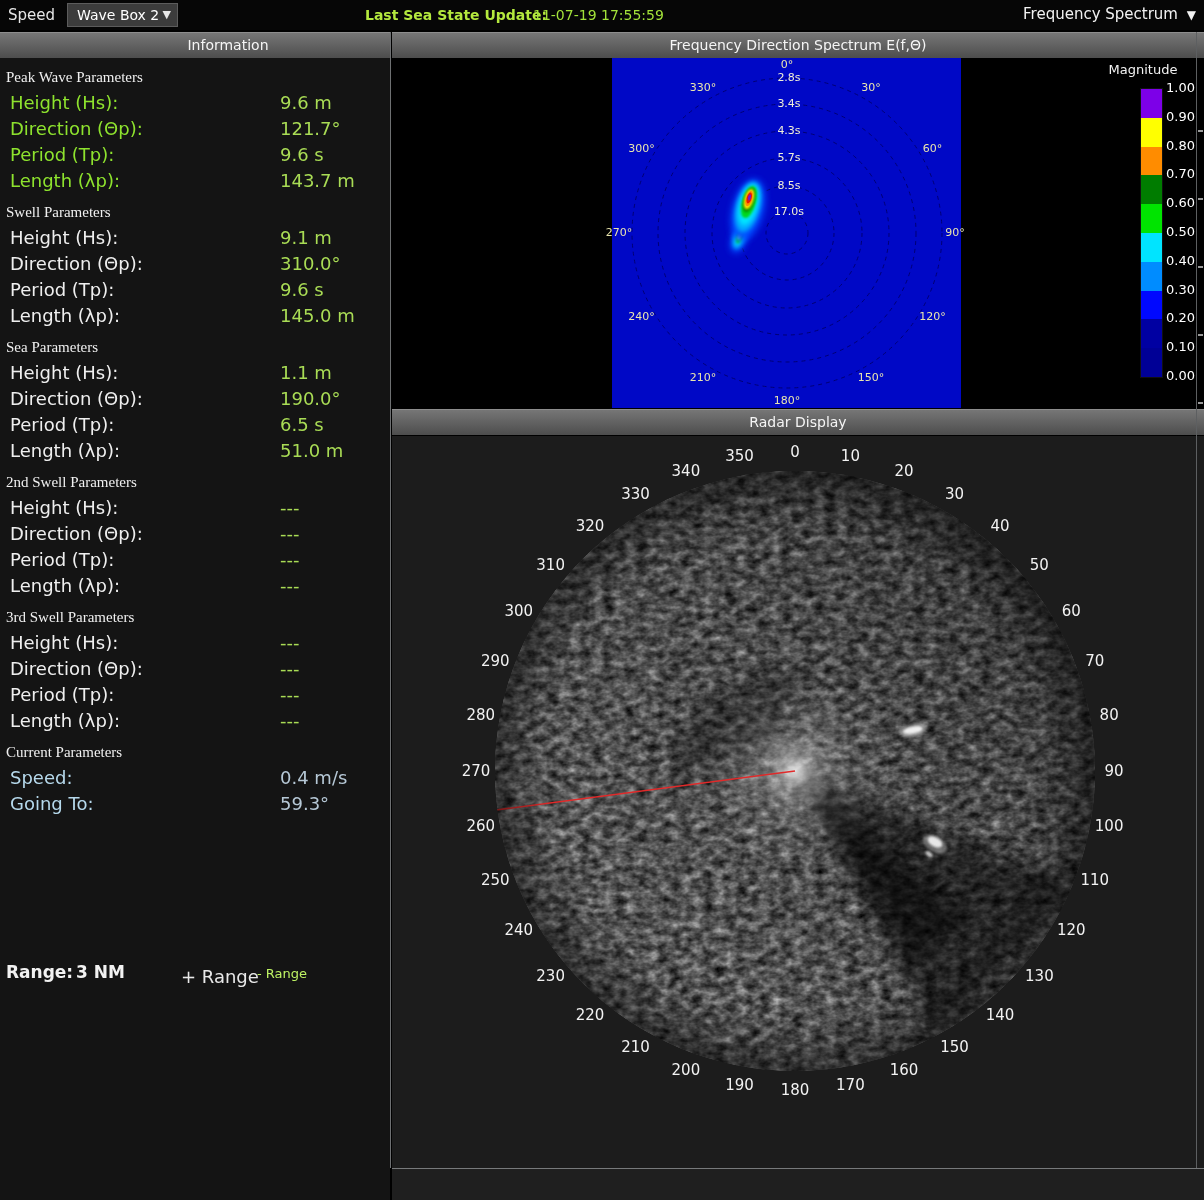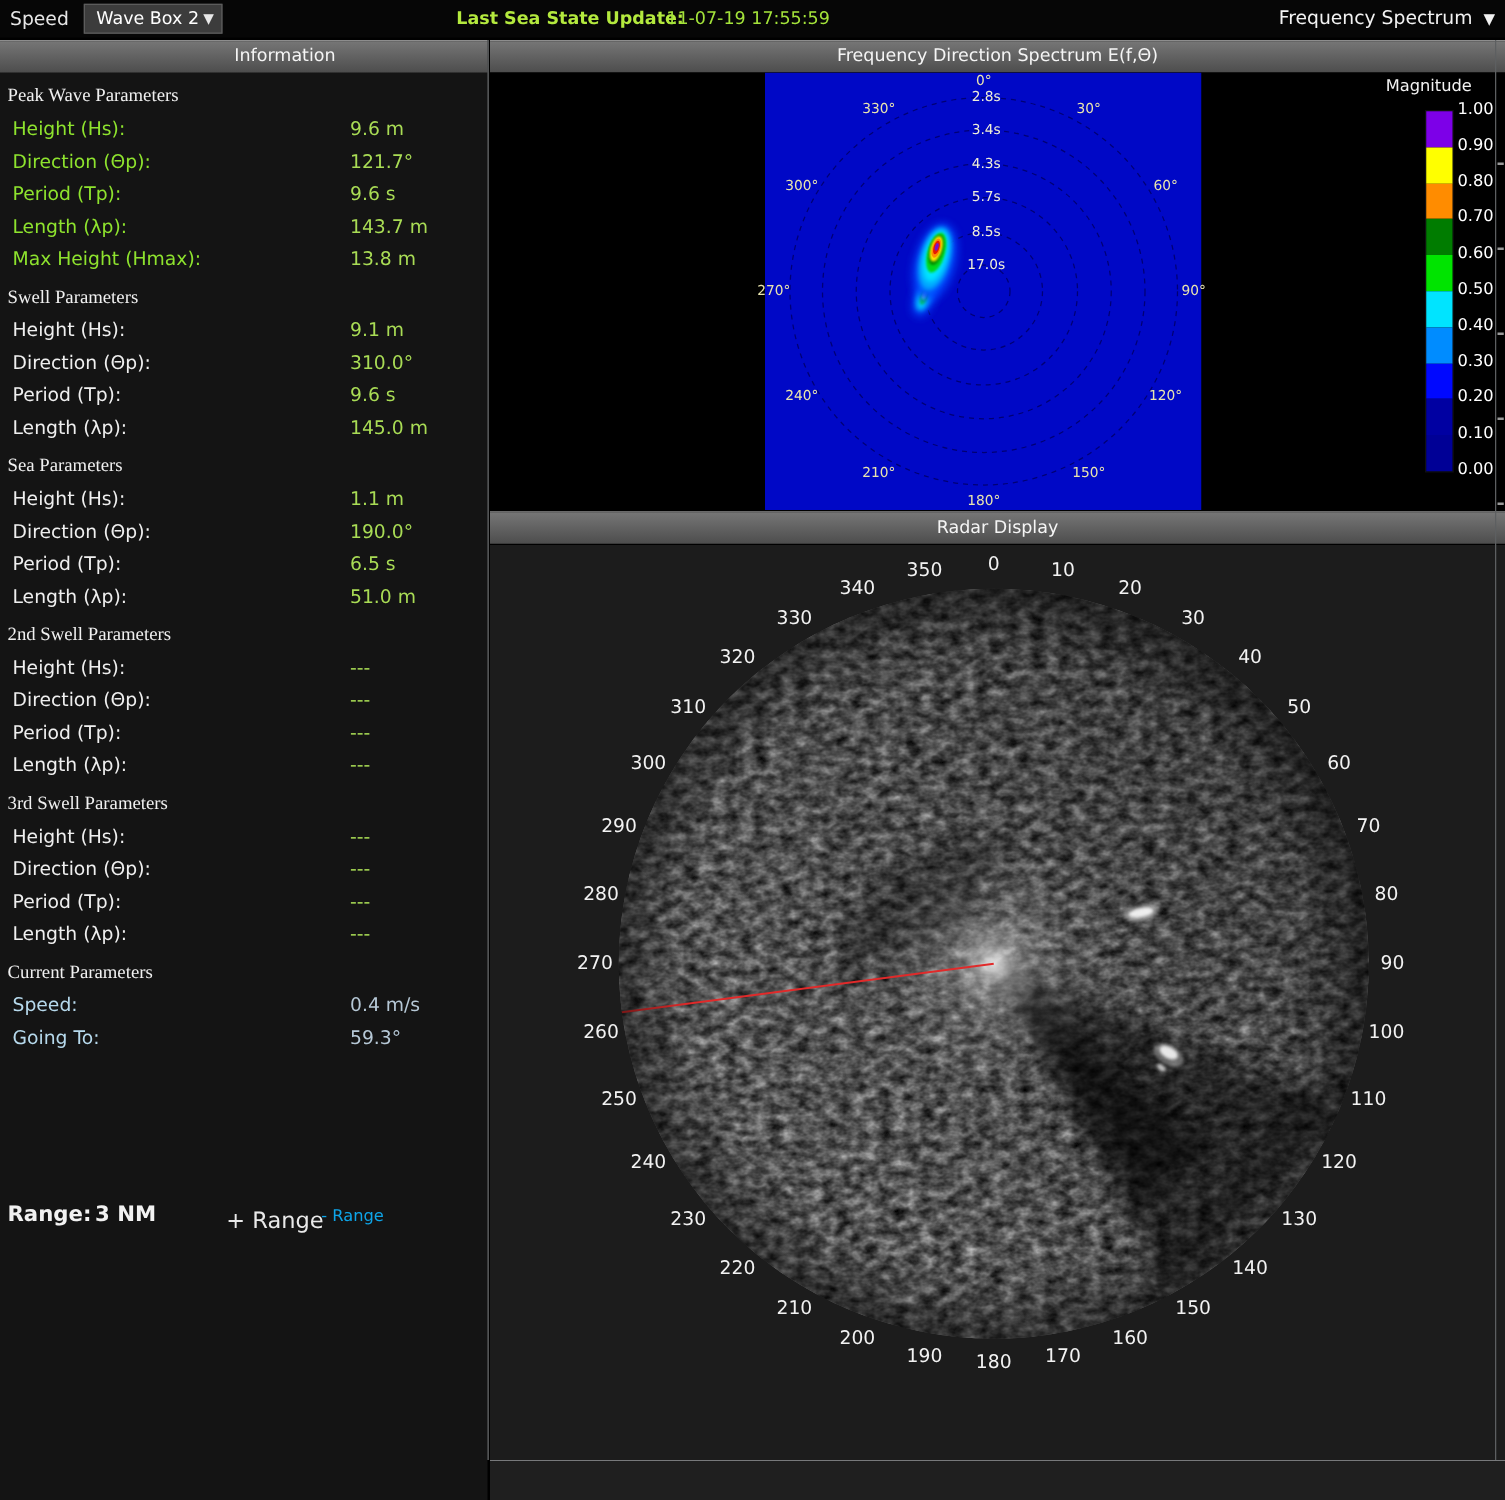--- a/index.html
+++ b/index.html
@@ -21,33 +21,33 @@
   .panel-header{height:25px;background:linear-gradient(#767676,#4d4d4d);
                 border-top:1px solid #8d8d8d;color:#f5f5f5;font-size:14px;
                 text-align:center;line-height:24px;}
 
   
   #info-panel{position:absolute;left:0;top:32px;width:390px;height:1168px;background:#141414;}
   #info-header{padding-left:66px;}
   #sections{padding-top:1px;}
   .section-title{margin-top:5px;height:26px;line-height:26px;padding-left:6px;
                  font-size:15px;color:#f0f0f0;font-family:Liberation Serif, serif;}
-  .row{position:relative;height:26px;line-height:26px;font-size:15px;}
+  .row{position:relative;height:26px;line-height:26px;font-size:18px;}
   .row .lbl{position:absolute;left:10px;white-space:nowrap;}
   .row .val{position:absolute;left:280px;white-space:nowrap;color:#a9dc55;}
   .sec-green .lbl{color:#8ee32e;}
   .sec-white .lbl{color:#efefef;}
   .sec-cyan  .lbl{color:#b6d9ec;}
   .sec-cyan  .val{color:#b6c8d6;}
 
   #range-row{position:absolute;left:0;top:930px;width:390px;height:28px;padding-left:32px;}
   #range-label{position:absolute;left:6px;top:0;font-size:17px;font-weight:bold;color:#f2f2f2;}
   #range-value{position:absolute;left:76px;top:0;font-size:17px;font-weight:bold;color:#f2f2f2;}
   #range-plus{position:absolute;left:181px;top:4px;font-size:18px;color:#e9e9e9;cursor:default;}
-  #range-minus{position:absolute;left:257px;top:4px;font-size:13px;color:#0ea5e9;cursor:default;}
+  #range-minus{position:absolute;left:257px;top:4px;font-size:13px;color:#bef264;cursor:default;}
 
   
   #spec-header{position:absolute;left:392px;top:32px;width:812px;}
   #spec-area{position:absolute;left:392px;top:58px;width:812px;height:351px;background:#000;}
   .spec-angle-label{fill:#e9e5ae;font-size:11px;}
   .spec-period-label{fill:#f0efd8;font-size:11px;}
 
   #legend-title{position:absolute;left:690px;top:4px;width:122px;text-align:center;
                 font-size:13px;color:#f2f2f2;}
   #colorbar{position:absolute;left:748px;top:30px;width:21px;height:288px;border:1px solid #111;}
@@ -96,24 +96,20 @@
           <span class="lbl">Direction (Θp):</span>
           <span class="val">121.7°</span>
         </div>
         <div class="row">
           <span class="lbl">Period (Tp):</span>
           <span class="val">9.6 s</span>
         </div>
         <div class="row">
           <span class="lbl">Length (λp):</span>
           <span class="val">143.7 m</span>
-        </div>
-        <div class="row">
-          <span class="lbl">Max Height (Hmax):</span>
-          <span class="val">13.8 m</span>
         </div>
       </div>
       <div class="section sec-white">
         <div class="section-title">Swell Parameters</div>
         <div class="row">
           <span class="lbl">Height (Hs):</span>
           <span class="val">9.1 m</span>
         </div>
         <div class="row">
           <span class="lbl">Direction (Θp):</span>

